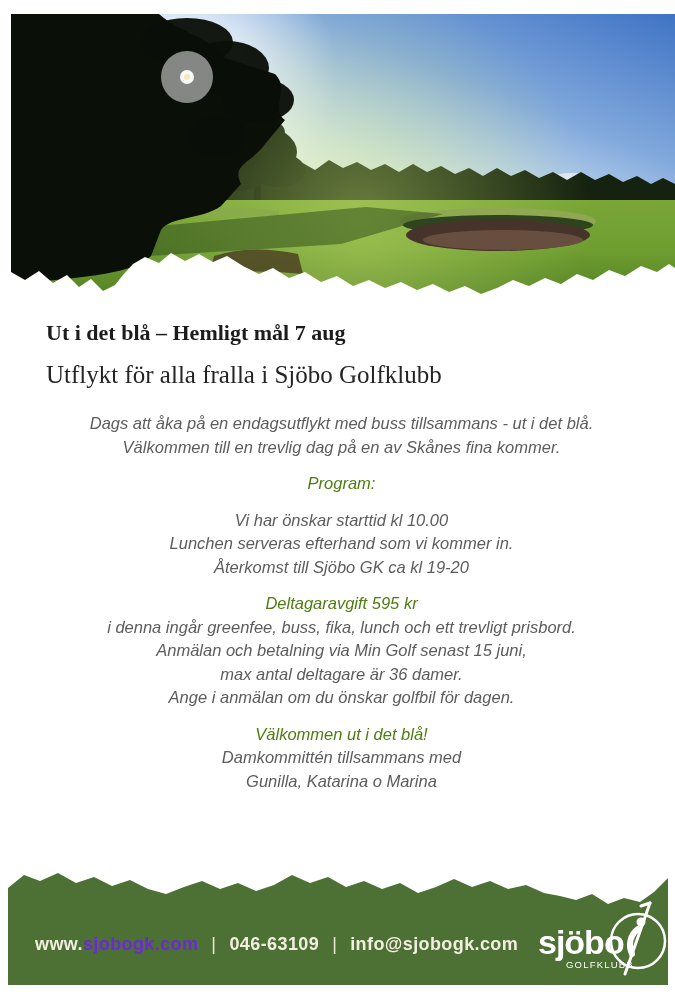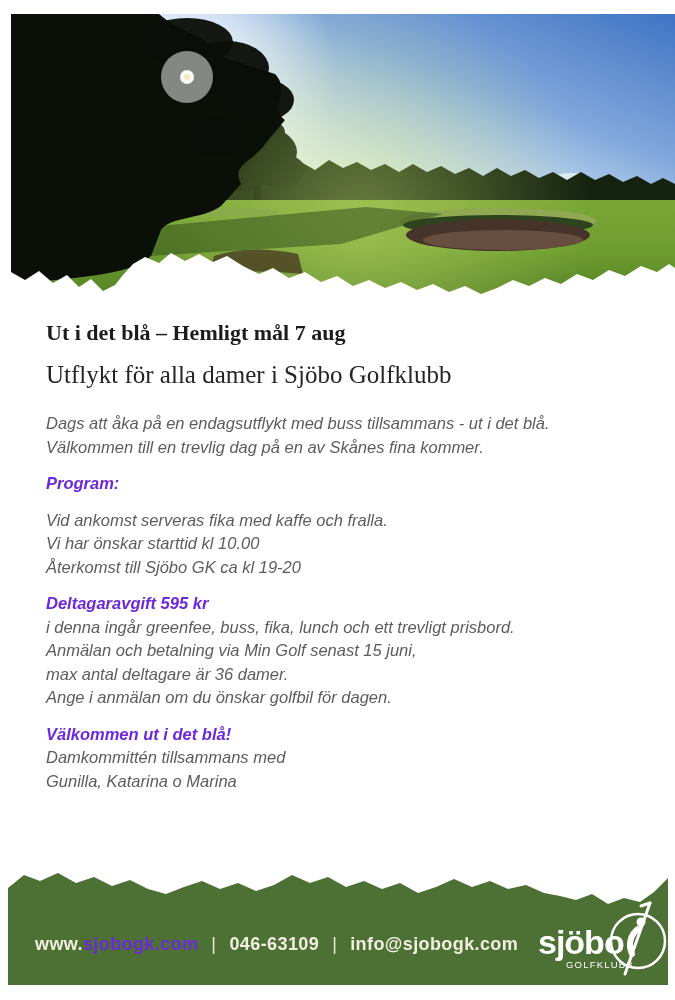--- a/index.html
+++ b/index.html
@@ -8,23 +8,23 @@
   
   .photo{position:absolute;left:11px;top:14px;width:664px;height:292px;}
   .photo svg{display:block;width:100%;height:100%;}
   
   .content{position:absolute;left:46px;top:318px;right:38px;}
   .content h1{font-family:"Liberation Serif",serif;font-size:22px;line-height:30px;
               font-weight:700;color:#1c1c1c;margin:0 0 10px 0;}
   .content h2{font-family:"Liberation Serif",serif;font-size:25px;line-height:34px;
               font-weight:400;color:#242424;margin:0 0 20px 0;}
   .content p{margin:0 0 13px 0;font-size:16.5px;line-height:23.5px;
-             font-style:italic;color:#5c5c5c;}
+             font-style:italic;color:#5c5c5c;text-align:center;}
   .ln{display:block;}
-  .bold{font-weight:700;color:#6d28d9;}
+  .bold{font-weight:400;color:#4d7c0f;}
   
   .footer{position:absolute;left:0;top:860px;width:675px;height:140px;}
   .footer .tear{position:absolute;left:0;top:0;width:675px;height:140px;display:block;}
   .contact{position:absolute;left:35px;top:74px;display:flex;align-items:baseline;gap:13px;
            font-size:18px;font-weight:700;color:#f2efe0;letter-spacing:.4px;}
   .contact .gold{color:#6d28d9;}
   .contact .sep{font-weight:400;opacity:.95;}
   .contact span[data-interactable="true"]{cursor:pointer;}
   .logo{position:absolute;right:7px;top:38px;width:130px;height:88px;}
 </style>
@@ -93,34 +93,34 @@
       <circle cx="176" cy="63" r="26" fill="#ffffff" opacity="0.5"></circle>
       <circle cx="176" cy="63" r="7" fill="#ffffff" opacity="0.95"></circle>
       <circle cx="176" cy="63" r="3" fill="#f5e9b8"></circle>
 
       <path fill="#ffffff" d="M0,258 L14,266 L28,257 L42,269 L56,261 L68,273 L80,265 L92,277 L104,271 L112,261 L122,250 L134,243 L148,249 L160,239 L174,247 L188,240 L202,248 L216,242 L232,252 L248,260 L262,254 L278,264 L294,258 L310,268 L326,262 L342,272 L358,266 L374,274 L390,268 L406,276 L422,270 L438,278 L454,272 L470,280 L486,274 L502,266 L518,272 L534,264 L550,270 L566,260 L582,266 L598,256 L614,262 L630,252 L646,258 L658,250 L664,254 L664,292 L0,292 Z"></path>
     </svg>
   </div>
 
   <div class="content" data-interactable="false">
     <h1 data-interactable="false">Ut i det blå – Hemligt mål 7 aug</h1>
-    <h2 data-interactable="false">Utflykt för alla damer i Sjöbo Golfklubb</h2>
+    <h2 data-interactable="false">Utflykt för alla fralla i Sjöbo Golfklubb</h2>
 
     <p data-interactable="false">
       <span class="ln" data-interactable="false">Dags att åka på en endagsutflykt med buss tillsammans - ut i det blå.</span>
       <span class="ln" data-interactable="false">Välkommen till en trevlig dag på en av Skånes fina kommer.</span>
     </p>
 
     <p data-interactable="false">
       <span class="ln bold" data-interactable="false">Program:</span>
     </p>
 
     <p data-interactable="false">
-      <span class="ln" data-interactable="false">Vid ankomst serveras fika med kaffe och fralla.</span>
       <span class="ln" data-interactable="false">Vi har önskar starttid kl 10.00</span>
+      <span class="ln" data-interactable="false">Lunchen serveras efterhand som vi kommer in.</span>
       <span class="ln" data-interactable="false">Återkomst till Sjöbo GK ca kl 19-20</span>
     </p>
 
     <p data-interactable="false">
       <span class="ln bold" data-interactable="false">Deltagaravgift 595 kr</span>
       <span class="ln" data-interactable="false">i denna ingår greenfee, buss, fika, lunch och ett trevligt prisbord.</span>
       <span class="ln" data-interactable="false">Anmälan och betalning via Min Golf senast 15 juni,</span>
       <span class="ln" data-interactable="false">max antal deltagare är 36 damer.</span>
       <span class="ln" data-interactable="false">Ange i anmälan om du önskar golfbil för dagen.</span>
     </p>

